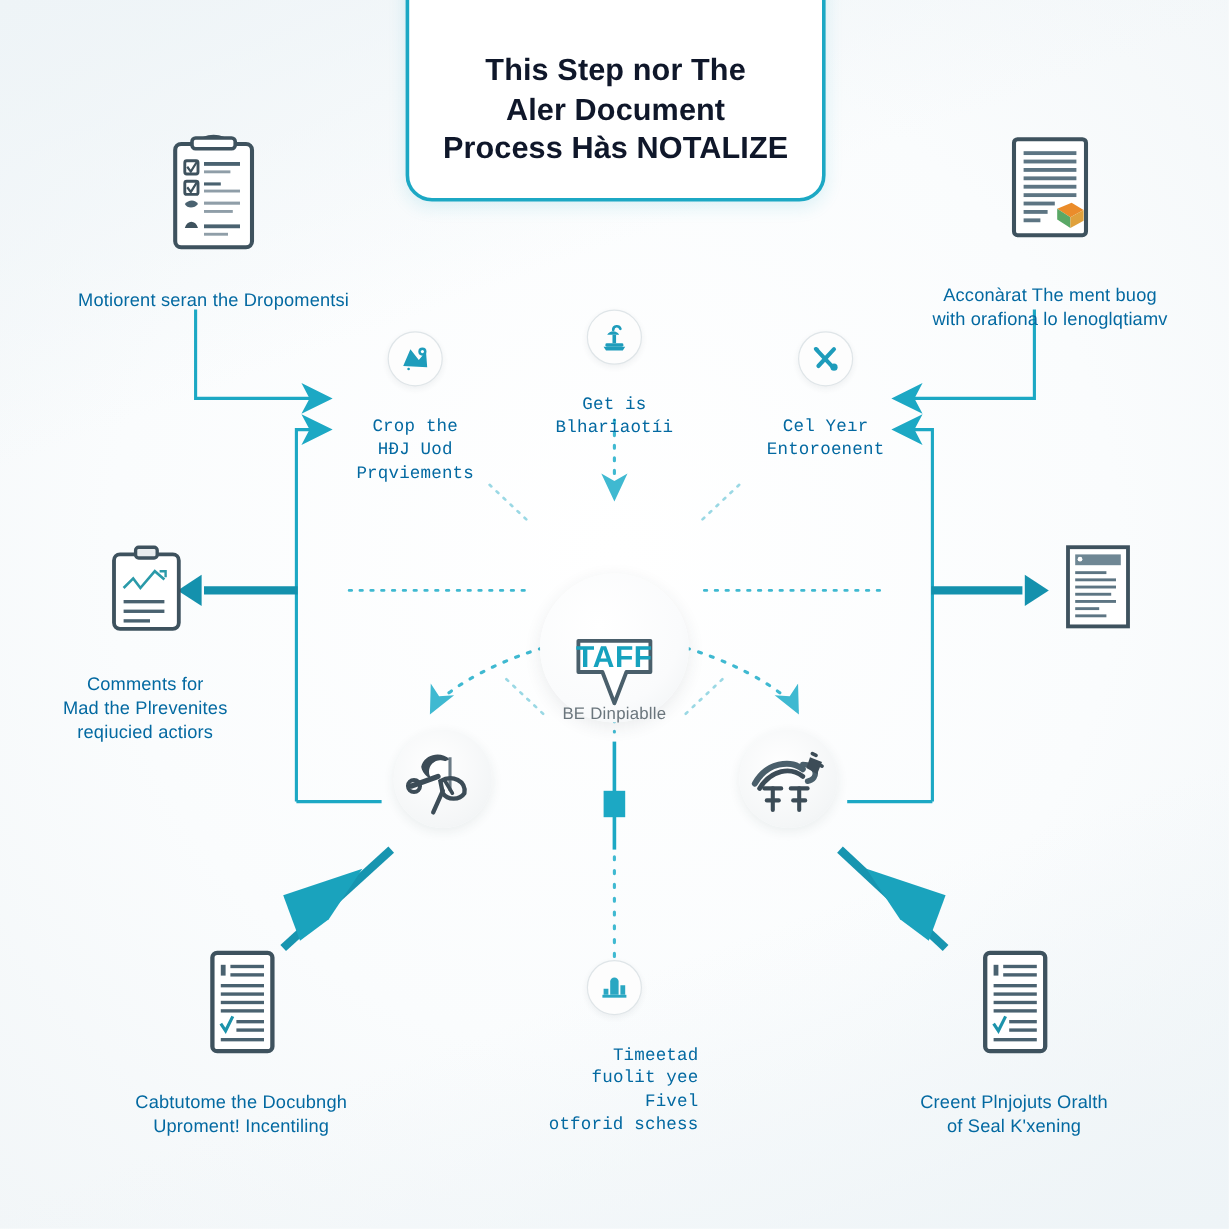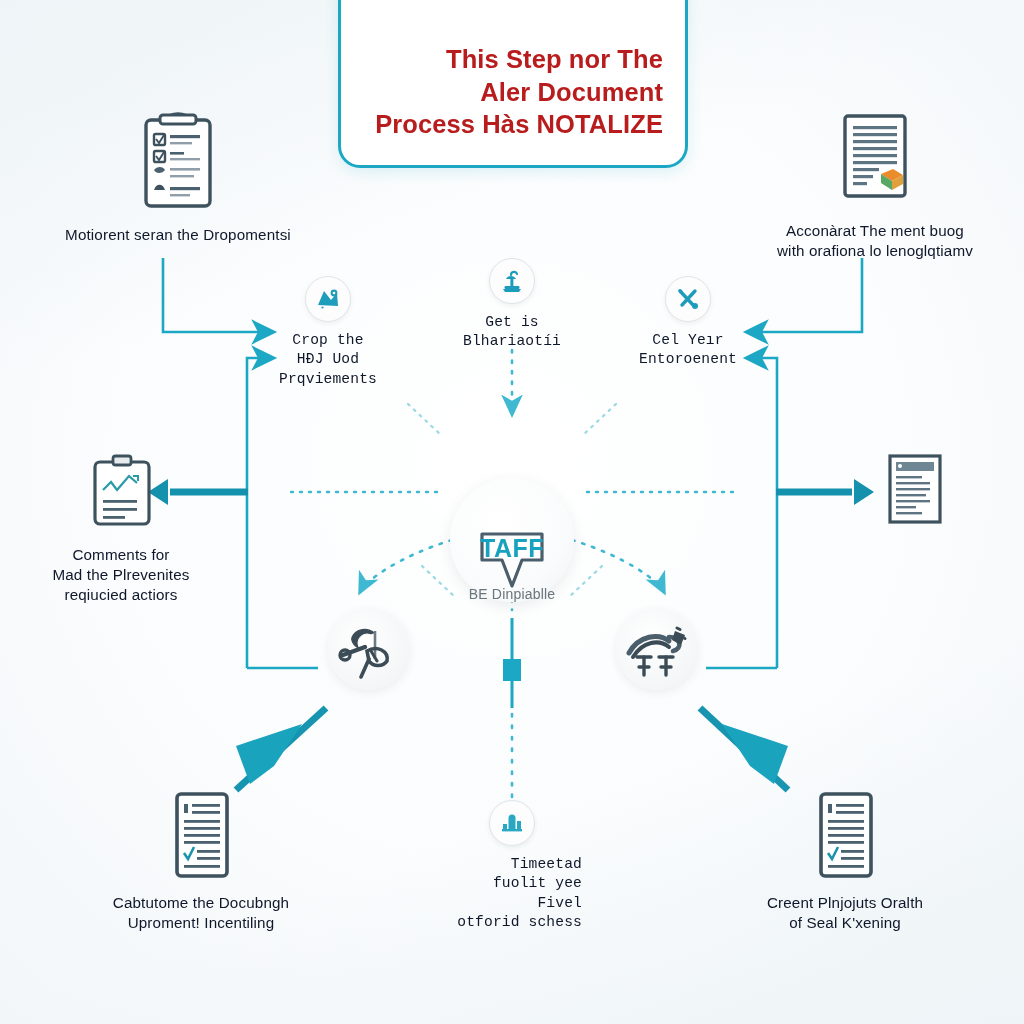--- a/index.html
+++ b/index.html
@@ -31,37 +31,37 @@
     position:absolute;left:338px;top:-78px;width:350px;height:246px;
     background:#ffffff;
     border:3px solid #1ca8c4;
     border-radius:22px;
     box-shadow:0 4px 14px rgba(28,168,196,.14);
     z-index:4;
     display:flex;align-items:flex-end;justify-content:center;
     padding-bottom:24px;box-sizing:border-box;
   }
   .title-text{
-    color:#b91c1c;
+    color:#0f172a;
     font-size:25.5px;
     font-weight:bold;
     line-height:1.28;
     letter-spacing:.1px;
-    text-align:right;
+    text-align:center;
     width:300px;
   }
 
   
   .label{
-    color:#0f172a;
+    color:#0369a1;
     font-size:15.2px;
     line-height:1.32;
     letter-spacing:.15px;
     white-space:pre-line;
-    margin-top:9px;
+    margin-top:25px;
   }
   .label.sm{font-size:14.6px;font-family:Liberation Mono, monospace;}
 
   
   .chip{
     width:46px;height:46px;border-radius:50%;
     background:#fdfdfd;
     border:1.3px solid #dfe5e8;
     box-shadow:0 2px 5px rgba(40,60,70,.07);
     display:flex;align-items:center;justify-content:center;
@@ -216,21 +216,21 @@
       </g>
       <path d="M48,66 l12,-5 l10,6 l-11,6 z" fill="#eb8c2a"></path>
       <path d="M48,66 l11,7 l0,9 l-11,-7 z" fill="#5aa866"></path>
       <path d="M59,73 l11,-6 l0,9 l-11,6 z" fill="#e0a13c"></path>
     </svg>
   </div>
   <div class="label">Acconàrat The ment buog
 with orafiona lo lenoglqtiamv</div>
 </div>
 
-<div class="node" style="left:258px;top:276px;width:140px;">
+<div class="node" style="left:276px;top:276px;width:140px;">
   <div class="chip">
     <svg width="26" height="26" viewBox="0 0 26 26">
       <path d="M3,19 L9,5 L16,14 L22,7 L23,20 Z" fill="#1e9cbb"></path>
       <circle cx="19" cy="7" r="3.4" fill="#1e9cbb"></circle>
       <circle cx="19" cy="7" r="1.3" fill="#fff"></circle>
       <circle cx="7.5" cy="21.5" r="1.1" fill="#1e9cbb"></circle>
     </svg>
   </div>
   <div class="label sm">Crop the
 HƉJ Uod

